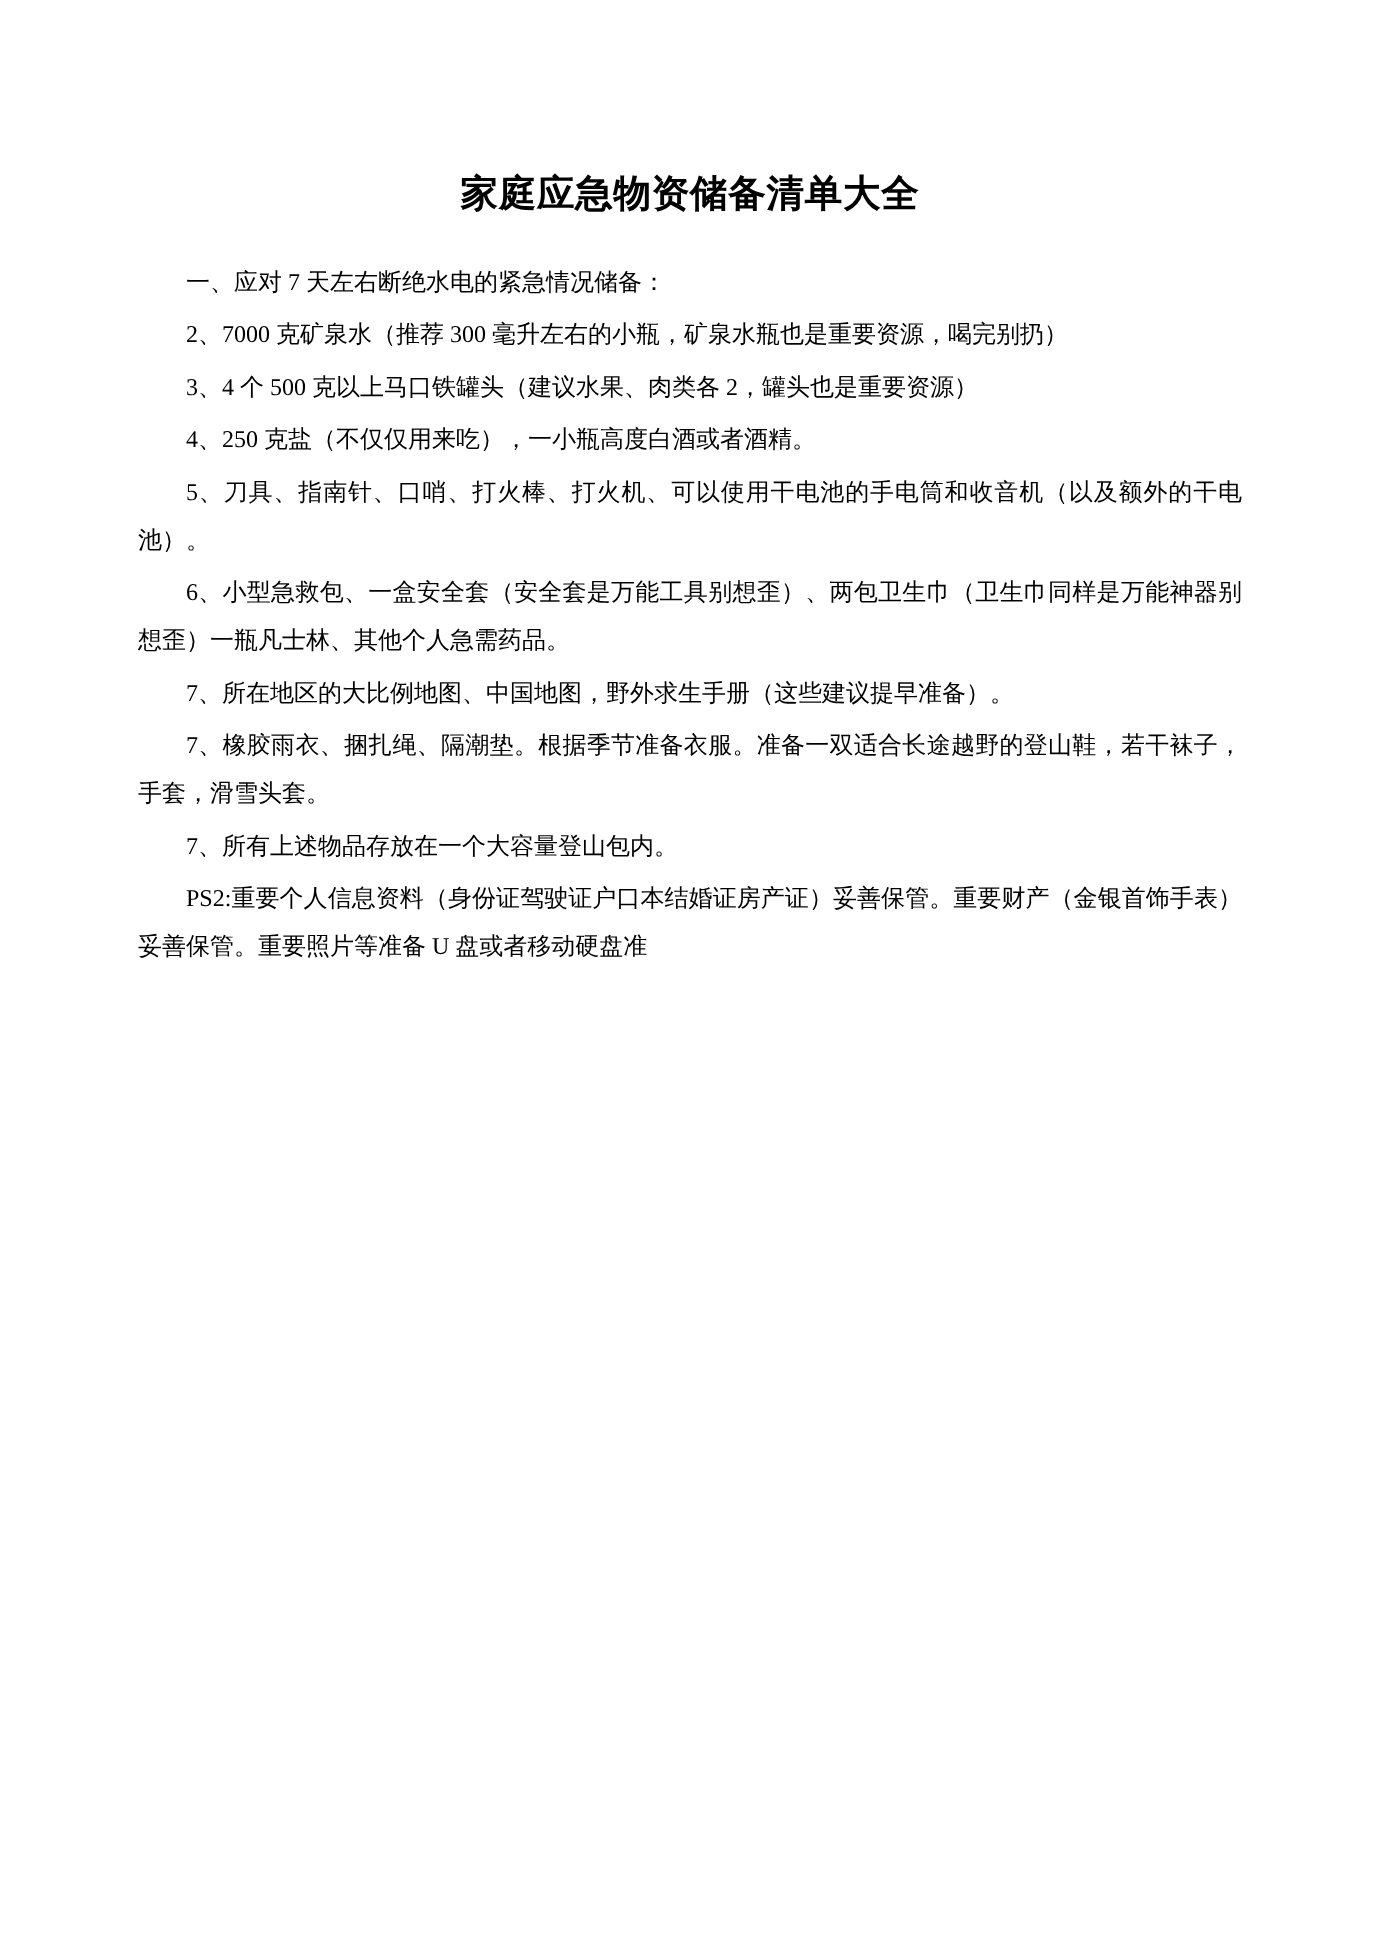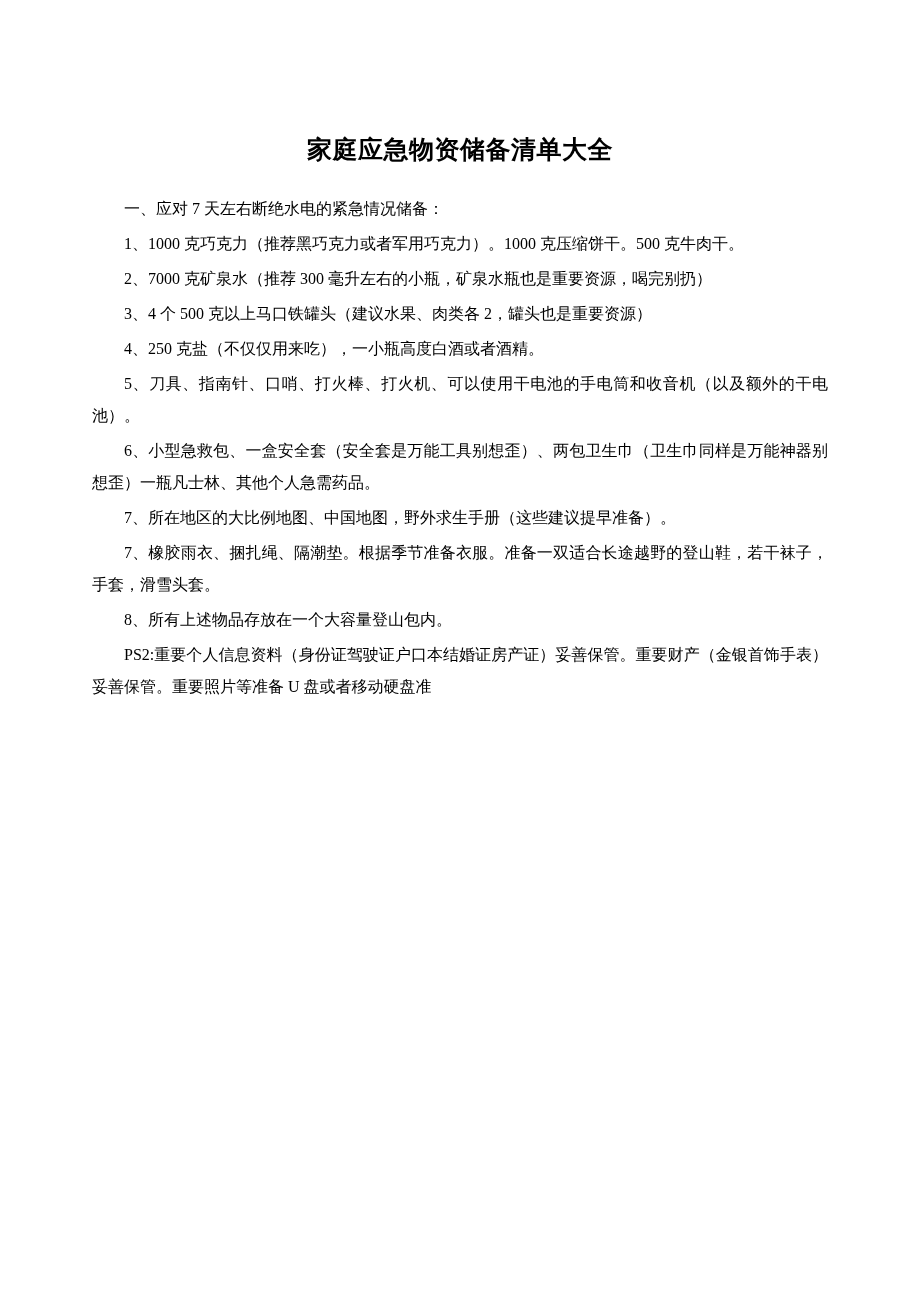--- a/index.html
+++ b/index.html
@@ -20,44 +20,43 @@
     height: 1302px;
     padding: 96px 92px 60px 92px;
     background: #ffffff;
   }
   .doc-title {
     font-family: "Liberation Sans", "DejaVu Sans", sans-serif;
     font-weight: bold;
     font-size: 25px;
     text-align: center;
     letter-spacing: 0.5px;
-    margin: 36px 0 26px 0;
+    margin: 16px 0 26px 0;
     line-height: 1.4;
   }
   .para {
     font-size: 16px;
     line-height: 2.0;
     text-align: justify;
     text-justify: inter-ideograph;
     margin: 0 0 3px 0;
     text-indent: 2em;
   }
 </style>
 </head>
 <body>
 
 <div class="page">
 
   <h1 class="doc-title">家庭应急物资储备清单大全</h1>
 
   <p class="para">一、应对 7 天左右断绝水电的紧急情况储备：</p>
-  <p class="para">1、1000 克巧克力（推荐黑巧克力或者军用巧克力）。1000 克压缩饼干。500 克牛肉干。</p>
   <p class="para">2、7000 克矿泉水（推荐 300 毫升左右的小瓶，矿泉水瓶也是重要资源，喝完别扔）</p>
   <p class="para">3、4 个 500 克以上马口铁罐头（建议水果、肉类各 2，罐头也是重要资源）</p>
   <p class="para">4、250 克盐（不仅仅用来吃），一小瓶高度白酒或者酒精。</p>
   <p class="para">5、刀具、指南针、口哨、打火棒、打火机、可以使用干电池的手电筒和收音机（以及额外的干电池）。</p>
   <p class="para">6、小型急救包、一盒安全套（安全套是万能工具别想歪）、两包卫生巾（卫生巾同样是万能神器别想歪）一瓶凡士林、其他个人急需药品。</p>
   <p class="para">7、所在地区的大比例地图、中国地图，野外求生手册（这些建议提早准备）。</p>
   <p class="para">7、橡胶雨衣、捆扎绳、隔潮垫。根据季节准备衣服。准备一双适合长途越野的登山鞋，若干袜子，手套，滑雪头套。</p>
-  <p class="para">8、所有上述物品存放在一个大容量登山包内。</p>
+  <p class="para">7、所有上述物品存放在一个大容量登山包内。</p>
   <p class="para">PS2:重要个人信息资料（身份证驾驶证户口本结婚证房产证）妥善保管。重要财产（金银首饰手表）妥善保管。重要照片等准备 U 盘或者移动硬盘准</p>
 
 </div>
 
 </body></html>

